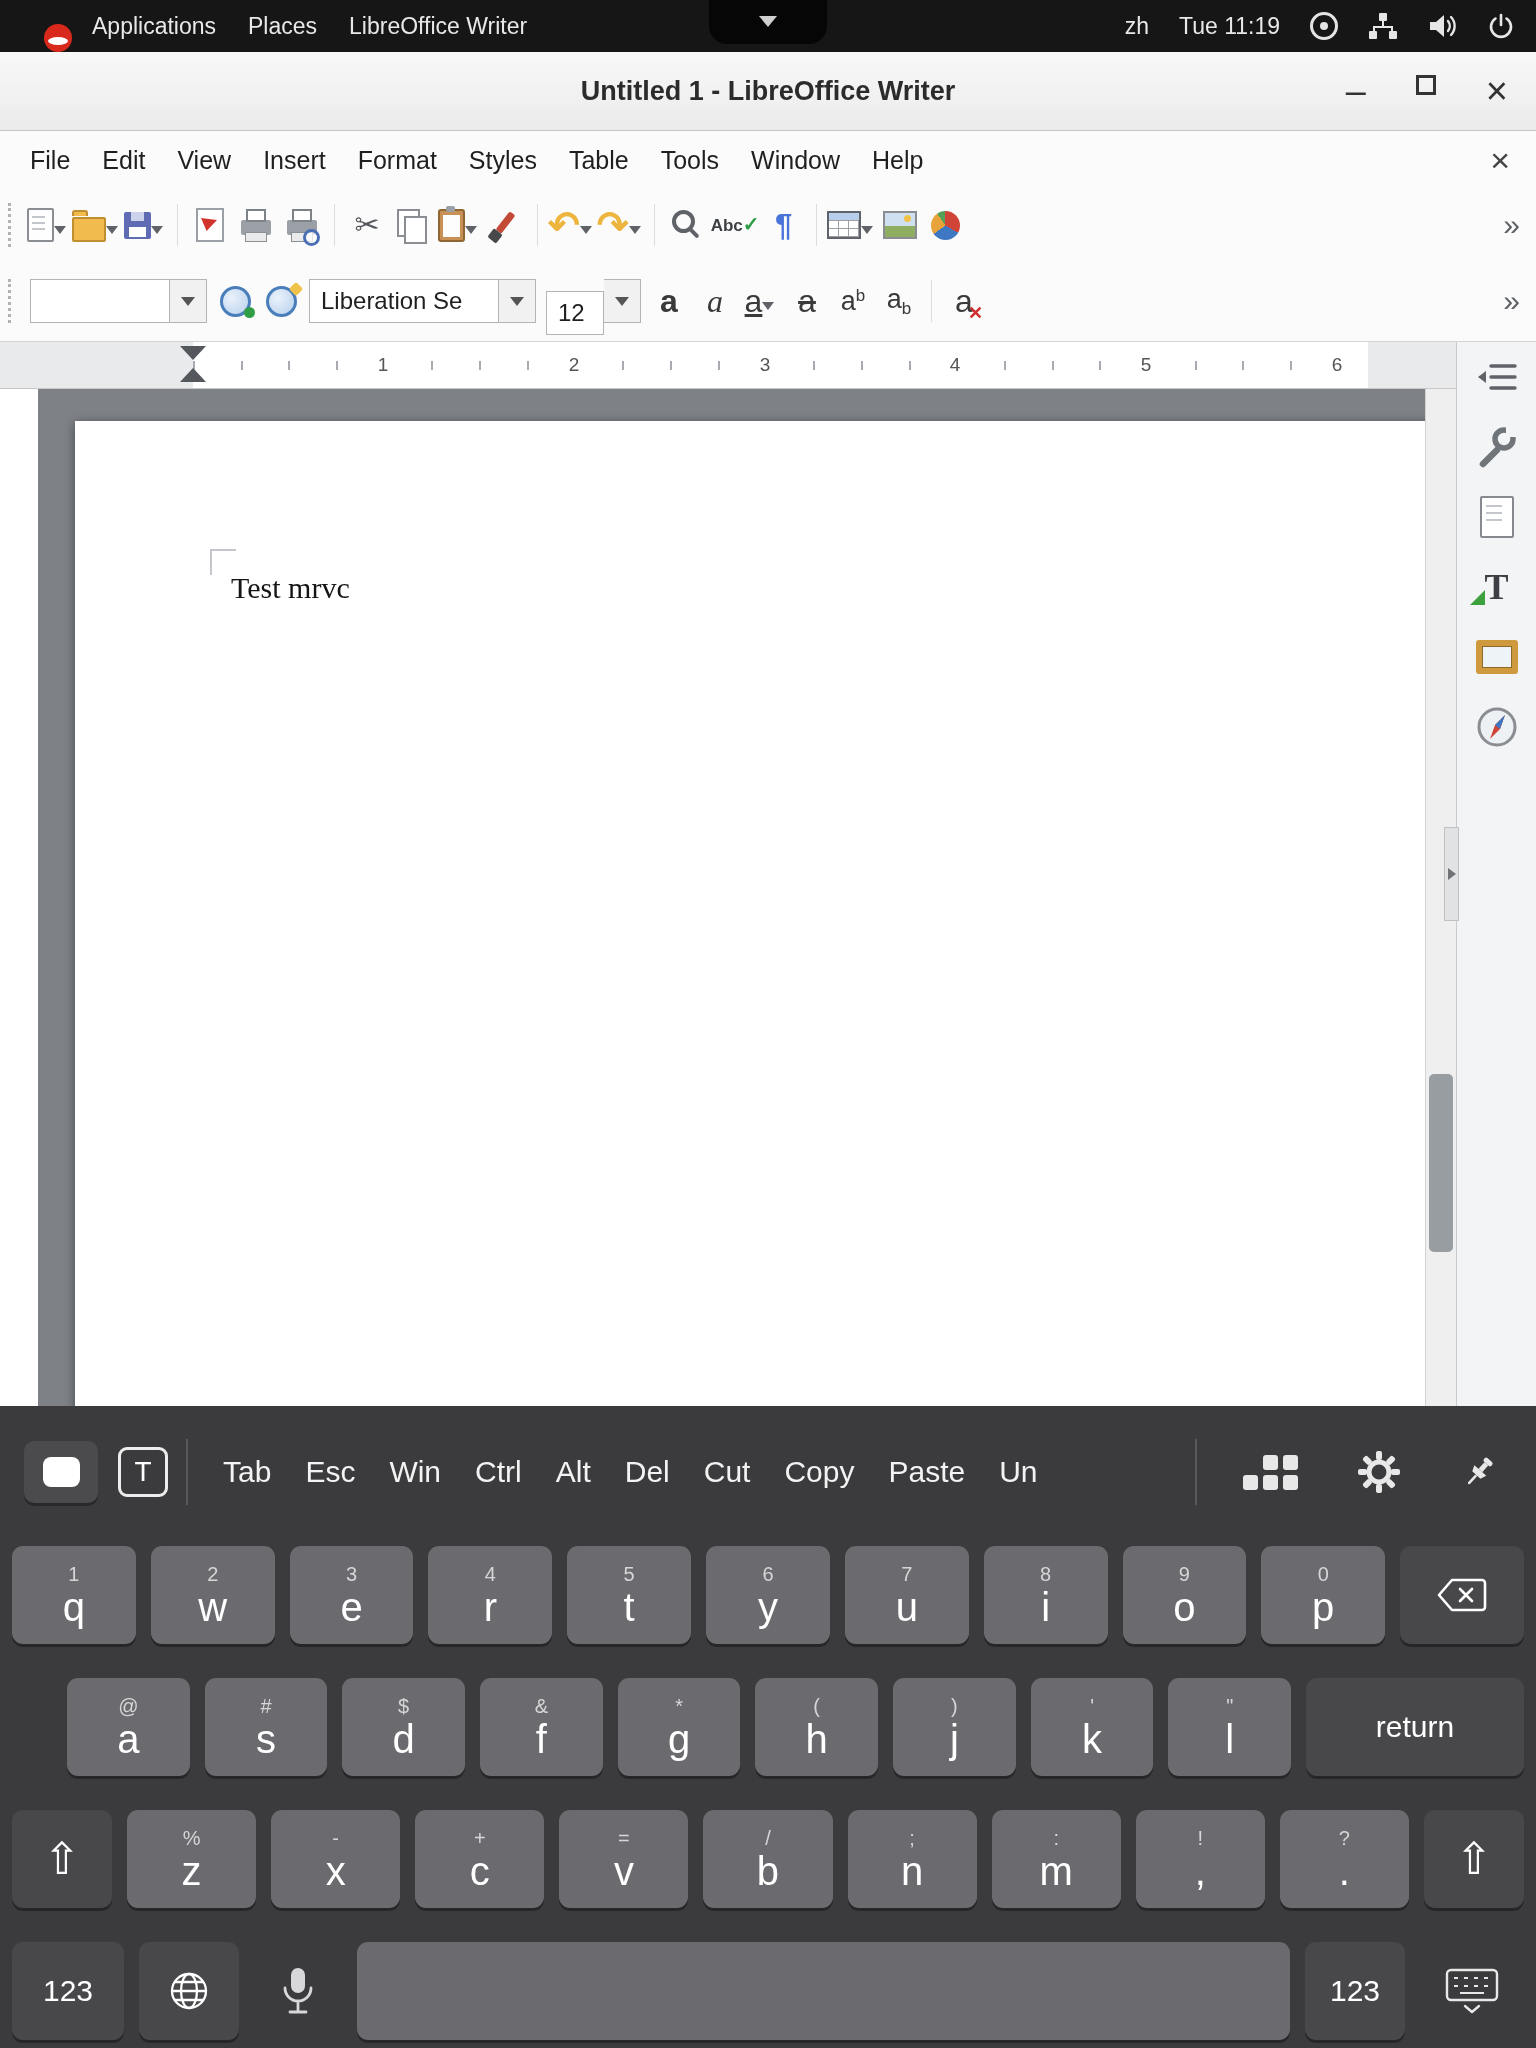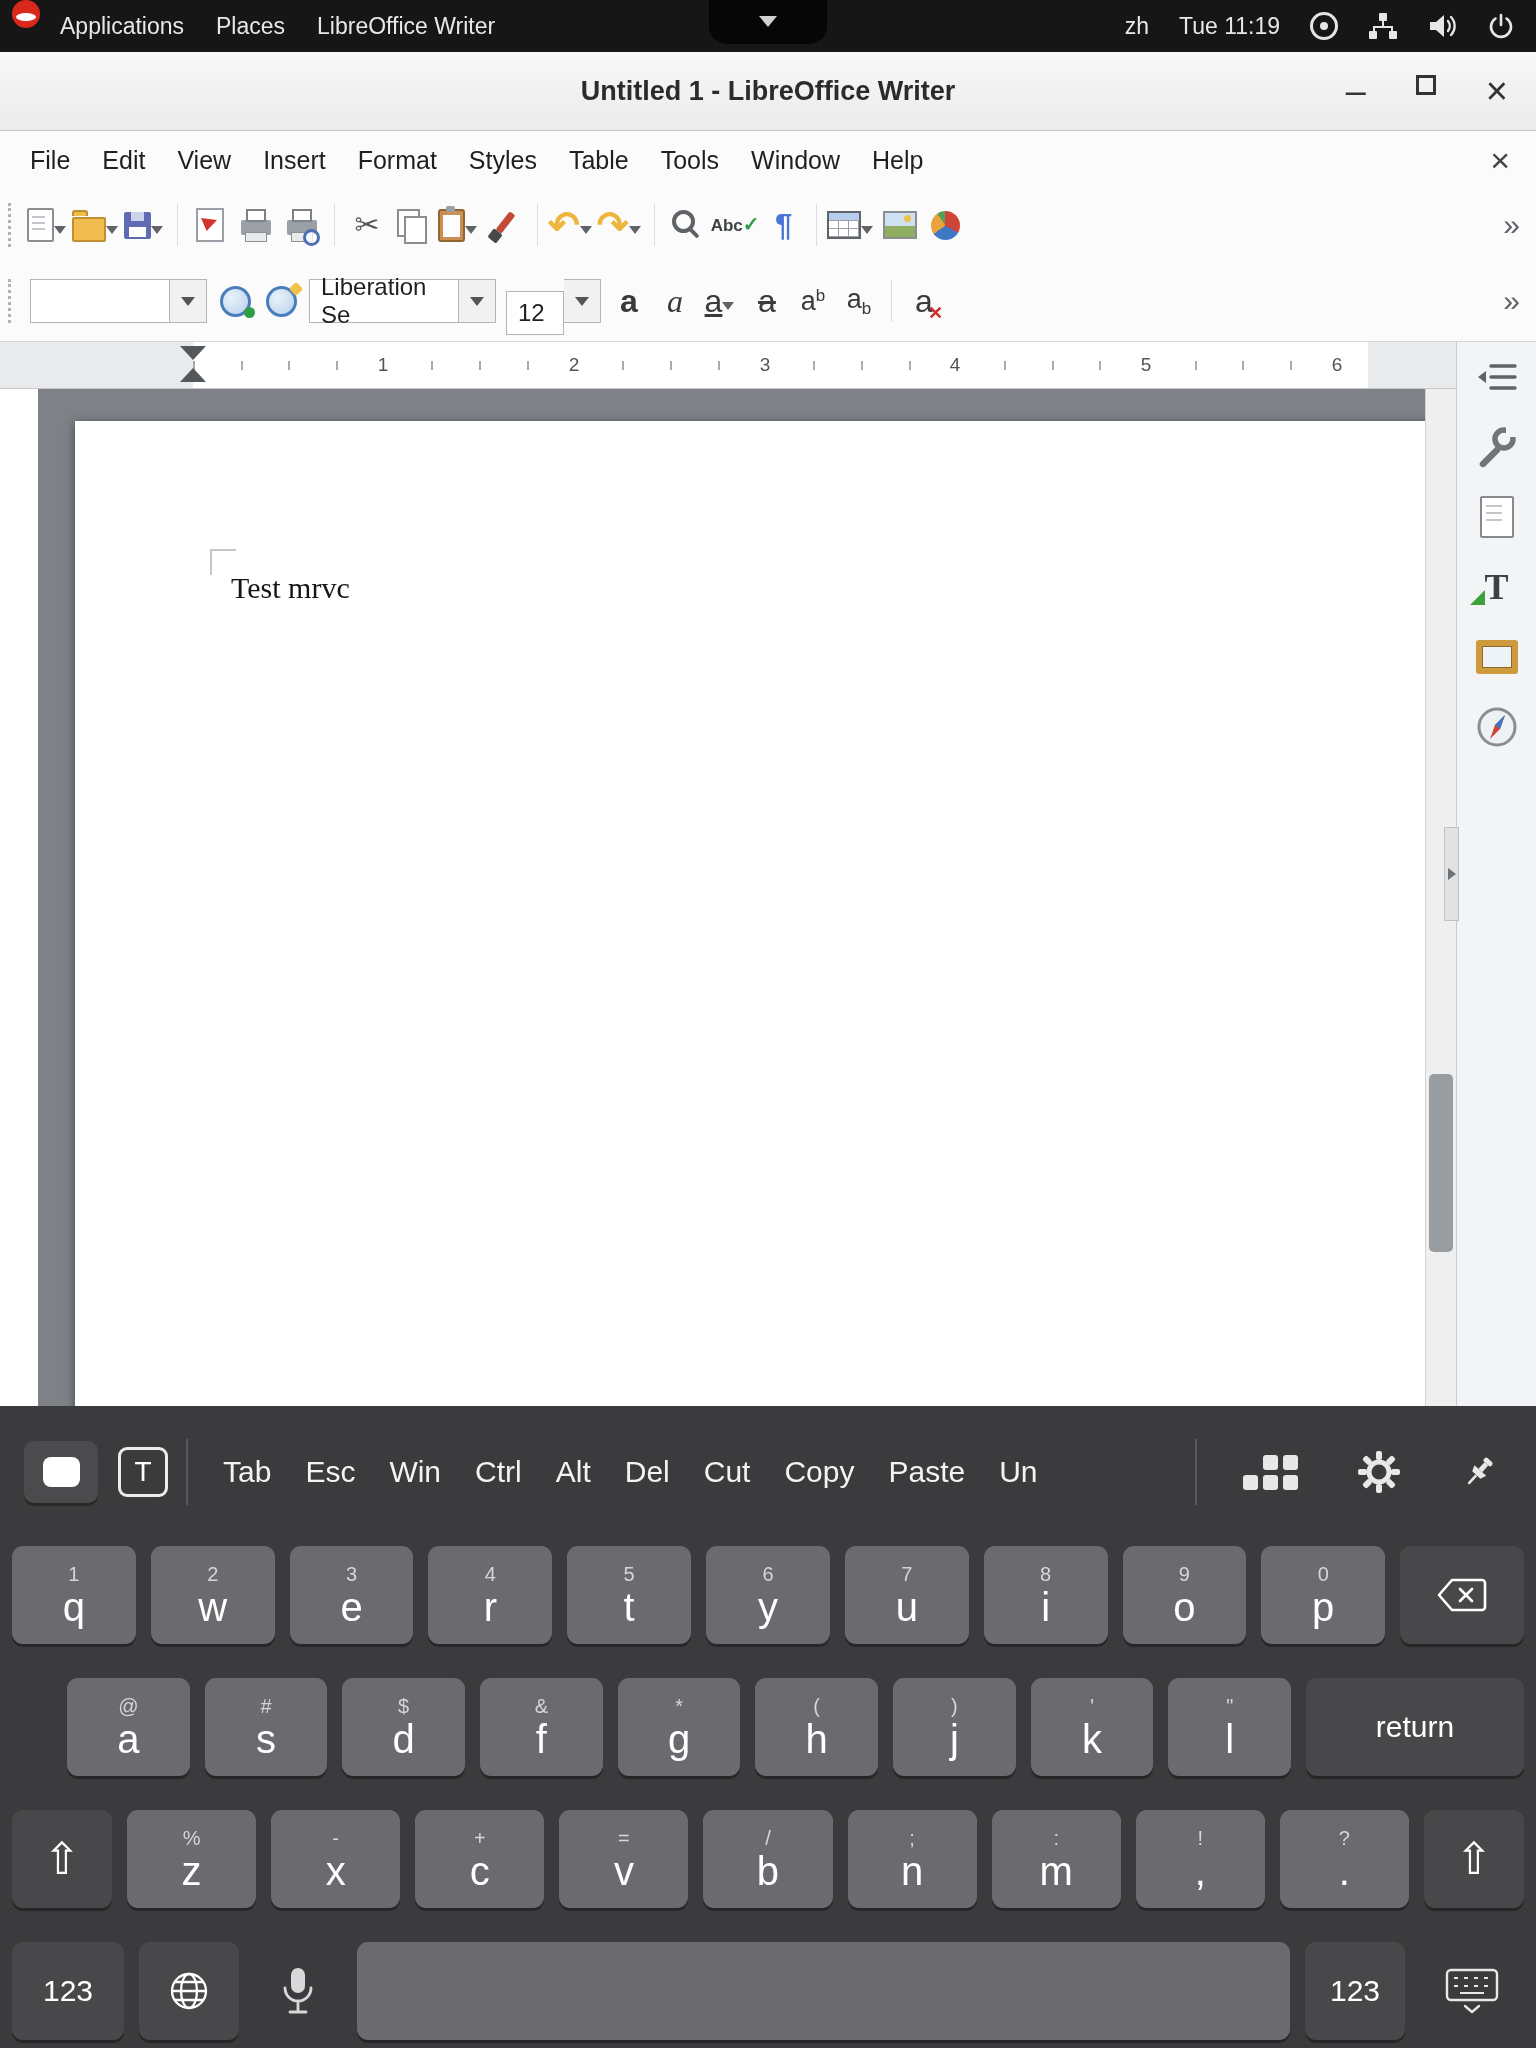--- a/index.html
+++ b/index.html
@@ -2,21 +2,21 @@
 <html><head>
 <meta charset="utf-8">
 <style>
   html,body{margin:0;padding:0;background:#222;}
   .screen{width:1536px;height:2048px;position:relative;overflow:hidden;background:#fff;
           font-family:"Liberation Sans",sans-serif;}
 
   
   .system-bar{height:52px;background:#161616;display:flex;align-items:center;color:#e8e8e8;
               font-size:23px;position:relative;z-index:9;}
-  .sb-left{display:flex;align-items:flex-start;padding-left:12px;}
+  .sb-left{display:flex;align-items:flex-end;padding-left:12px;margin-left:32px;}
   .logo{width:28px;height:28px;border-radius:50%;background:#d9291c;position:relative;overflow:hidden;margin-right:4px;}
   .logo::after{content:"";position:absolute;left:4px;right:4px;top:13px;height:8px;background:#fff;border-radius:50%;}
   .sb-item{padding:0 16px;line-height:52px;}
   .notch{position:absolute;left:50%;top:0;transform:translateX(-50%);width:118px;height:44px;
          background:#060606;border-radius:0 0 18px 18px;display:flex;align-items:flex-start;justify-content:center;}
   .notch-caret{width:0;height:0;border:9px solid transparent;border-top:11px solid #d0d0d0;margin-top:16px;}
   .sb-right{margin-left:auto;display:flex;align-items:center;gap:30px;padding-right:22px;}
   .dotcircle{width:22px;height:22px;border:3px solid #e4e4e4;border-radius:50%;display:flex;align-items:center;justify-content:center;}
   .dotcircle i{width:8px;height:8px;border-radius:50%;background:#e4e4e4;}
 
@@ -85,21 +85,21 @@
   .imgic::after{content:"";position:absolute;top:2px;right:4px;width:7px;height:7px;border-radius:50%;background:#f1c24a;}
   .pie{width:29px;height:29px;border-radius:50%;background:conic-gradient(#cf4436 0 120deg,#3e77c2 120deg 235deg,#e8a33b 235deg 325deg,#53a158 325deg);}
 
   
   .combo{display:flex;align-items:center;height:46px;margin:0 5px;}
   .combo-box{height:44px;border:1px solid #b4b4b4;background:#fff;display:flex;align-items:center;
              padding:0 11px;font-size:24px;color:#1f1f1f;box-sizing:border-box;}
   .combo-drop{width:37px;height:44px;border:1px solid #b4b4b4;border-left:none;background:#f1f1f1;
               display:flex;align-items:center;justify-content:center;box-sizing:border-box;}
   .car{width:0;height:0;border:7px solid transparent;border-top:9px solid #555;margin-top:8px;}
-  .w-para{width:140px;}.w-font{width:150px;}.w-size{width:58px;margin-top:24px;}
+  .w-para{width:140px;}.w-font{width:190px;}.w-size{width:58px;margin-top:24px;}
   .glb{width:25px;height:25px;border-radius:50%;border:3px solid #4a7ebb;background:radial-gradient(circle at 35% 35%,#eaf2fb,#b7d0ec);position:relative;}
   .glb.upd::after{content:"";position:absolute;right:-7px;bottom:-4px;width:11px;height:11px;border-radius:50%;background:#2f9e44;}
   .glb.new::after{content:"";position:absolute;right:-7px;top:-5px;width:10px;height:10px;background:#f1c24a;border-radius:2px;transform:rotate(45deg);}
   .fmt{font-size:32px;color:#3a3a3a;line-height:1;}
   .fmt.b{font-weight:800;}
   .fmt.i{font-style:italic;font-family:"Liberation Serif",serif;}
   .fmt.u{text-decoration:underline;}
   .fmt.st{text-decoration:line-through;}
   .fmt-script{font-size:27px;color:#3a3a3a;line-height:1;}
   .fmt-script .sc{font-size:17px;}

